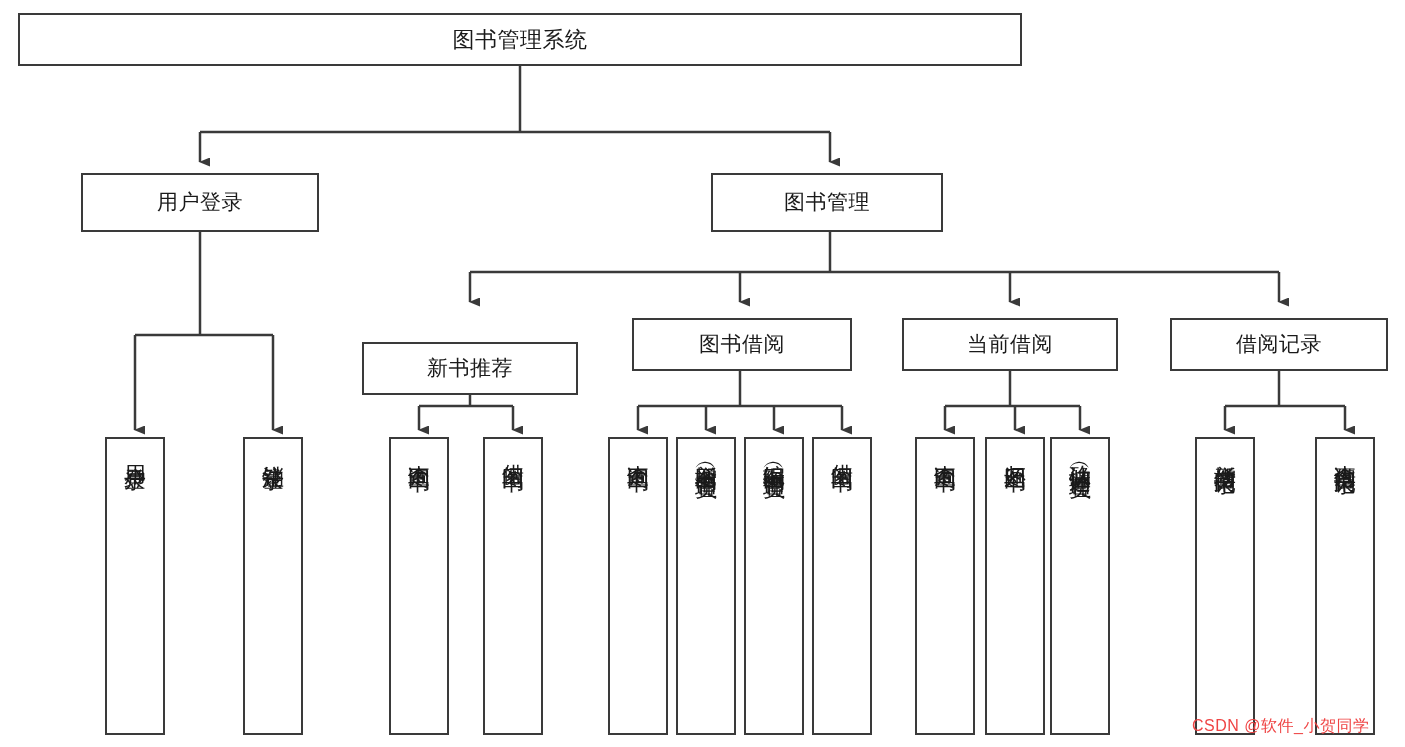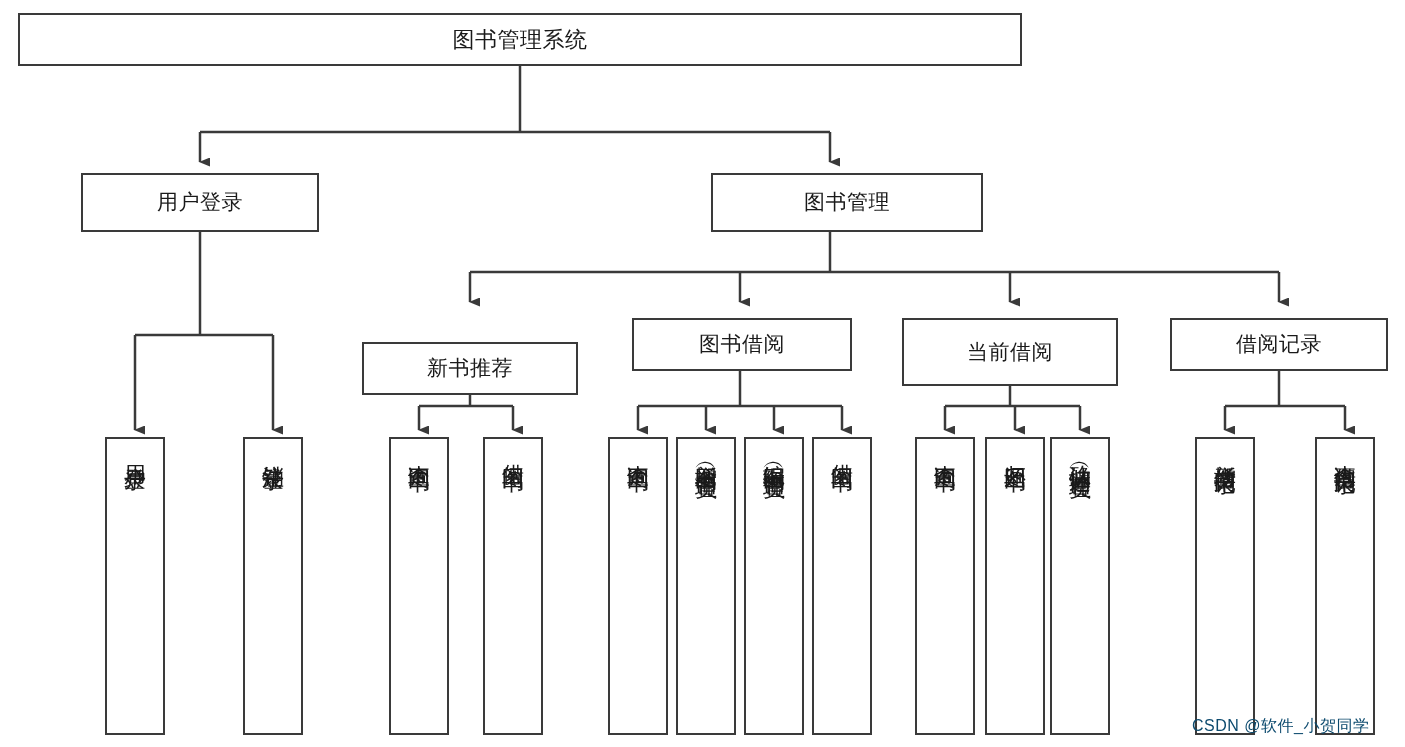--- a/index.html
+++ b/index.html
@@ -56,21 +56,21 @@
     letter-spacing: 2px;
     line-height: 1.0;
     white-space: nowrap;
   }
   #root-node .lbl {
     font-size: 22px;
   }
   .watermark {
     position: absolute;
     font-size: 16px;
-    color: #0c4a6e;
+    color: #ef4444;
     white-space: nowrap;
     letter-spacing: 0.5px;
   }
 </style>
 </head>
 <body>
 
 <div id="canvas">
 
   <svg class="edges" viewBox="0 0 1405 747">
@@ -124,31 +124,31 @@
     </g>
   </svg>
 
   <div class="node horiz" id="root-node" style="left:18px; top:13px; width:1004px; height:53px;">
     <span class="lbl">图书管理系统</span>
   </div>
 
   <div class="node horiz" style="left:81px; top:173px; width:238px; height:59px;">
     <span class="lbl">用户登录</span>
   </div>
-  <div class="node horiz" style="left:711px; top:173px; width:272px; height:59px;">
+  <div class="node horiz" style="left:711px; top:173px; width:232px; height:59px;">
     <span class="lbl">图书管理</span>
   </div>
 
   <div class="node horiz" style="left:362px; top:318px; width:216px; height:53px;margin-top:24px;">
     <span class="lbl">新书推荐</span>
   </div>
   <div class="node horiz" style="left:632px; top:318px; width:220px; height:53px;">
     <span class="lbl">图书借阅</span>
   </div>
-  <div class="node horiz" style="left:902px; top:318px; width:216px; height:68px;">
+  <div class="node horiz" style="left:902px; top:318px; width:216px; height:53px;">
     <span class="lbl">当前借阅</span>
   </div>
   <div class="node horiz" style="left:1170px; top:318px; width:218px; height:53px;">
     <span class="lbl">借阅记录</span>
   </div>
 
   <div class="node vert" style="left:105px; top:437px; width:60px; height:298px;">
     <span class="lbl">用户登录</span>
   </div>
   <div class="node vert" style="left:243px; top:437px; width:60px; height:298px;">

